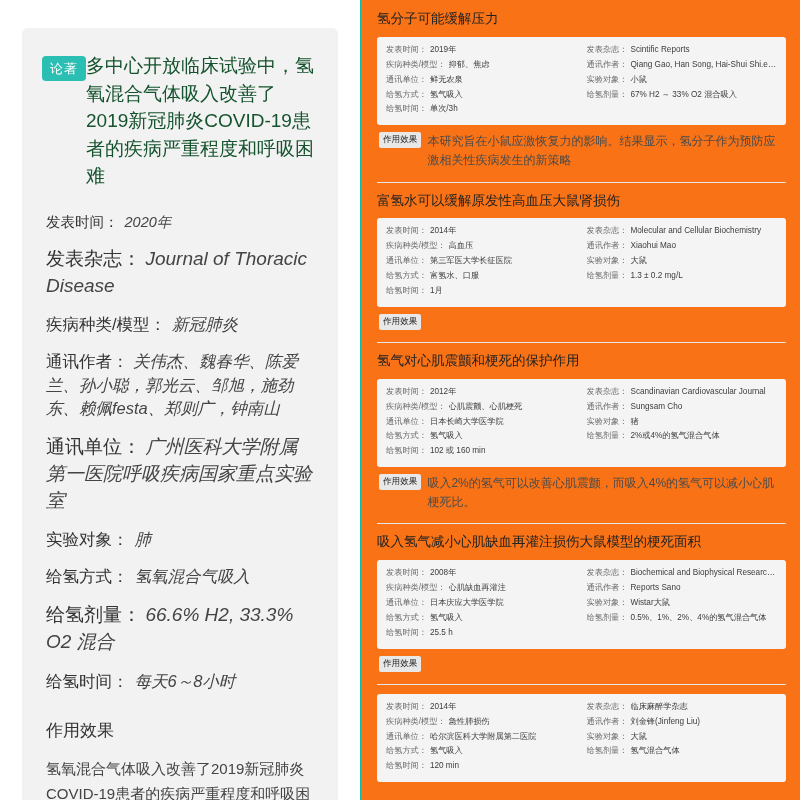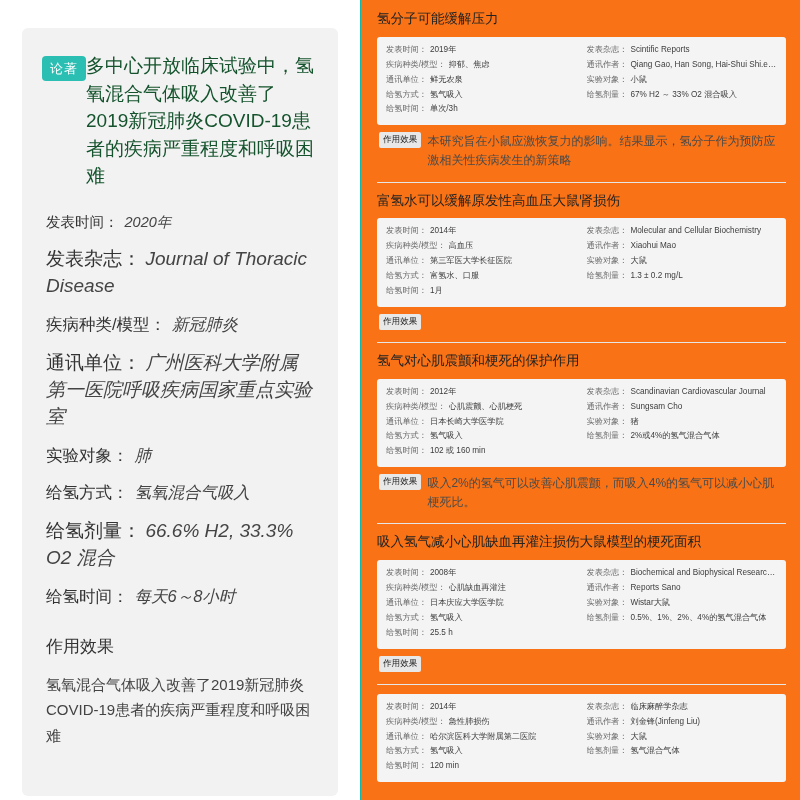--- a/index.html
+++ b/index.html
@@ -169,20 +169,24 @@
           <span class="v">2020年</span>
         </div>
         <div class="meta-item sz-lg block">
           <span class="k">发表杂志：</span>
           <span class="v">Journal of Thoracic Disease</span>
         </div>
         <div class="meta-item sz-md">
           <span class="k">疾病种类/模型：</span>
           <span class="v">新冠肺炎</span>
         </div>
+        <div class="meta-item sz-md block">
+          <span class="k">通讯作者：</span>
+          <span class="v">关伟杰、魏春华、陈爱兰、孙小聪，郭光云、邹旭，施劲东、赖佩festa、郑则广，钟南山</span>
+        </div>
         <div class="meta-item sz-lg block">
           <span class="k">通讯单位：</span>
           <span class="v">广州医科大学附属第一医院呼吸疾病国家重点实验室</span>
         </div>
         <div class="meta-item sz-md">
           <span class="k">实验对象：</span>
           <span class="v">肺</span>
         </div>
         <div class="meta-item sz-md">
           <span class="k">给氢方式：</span>

